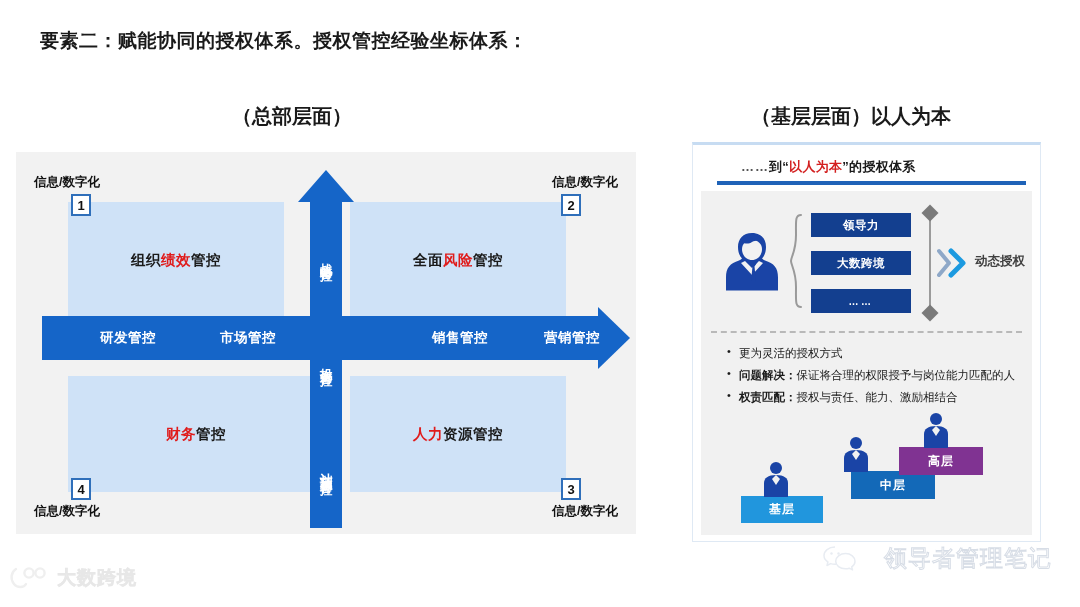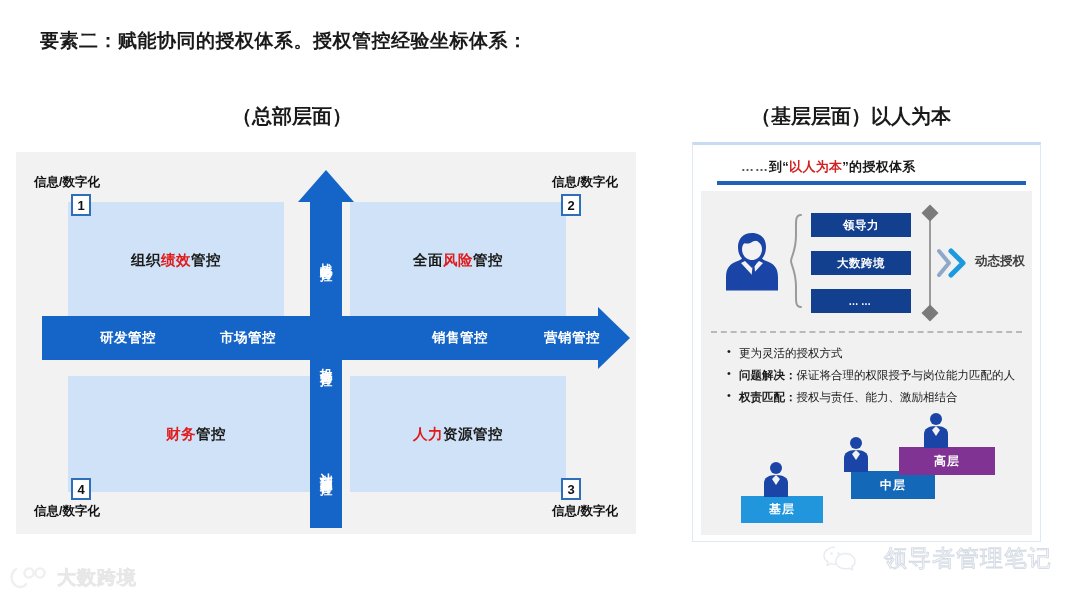--- a/index.html
+++ b/index.html
@@ -340,21 +340,21 @@
     color: #ffffff;
     font-size: 12px;
     font-weight: bold;
     display: flex;
     align-items: center;
     justify-content: center;
     letter-spacing: 1px;
   }
   .step-1 { left: 10px;  bottom: 4px;  width: 82px; height: 27px; background: #2196dd; }
   .step-2 { left: 88px;  bottom: 28px; width: 84px; height: 28px; background: #1369b8; margin-left: 32px; }
-  .step-3 { left: 168px; bottom: 52px; width: 96px; height: 28px; background: #803392; }
+  .step-3 { left: 168px; bottom: 52px; width: 84px; height: 28px; background: #803392; }
 
   .step-person { position: absolute; width: 30px; height: 36px; }
   .sp-1 { left: 30px;  bottom: 30px; }
   .sp-2 { left: 110px; bottom: 55px; }
   .sp-3 { left: 190px; bottom: 79px; }
 
   
   .wm-left {
     position: absolute;
     left: 8px;

